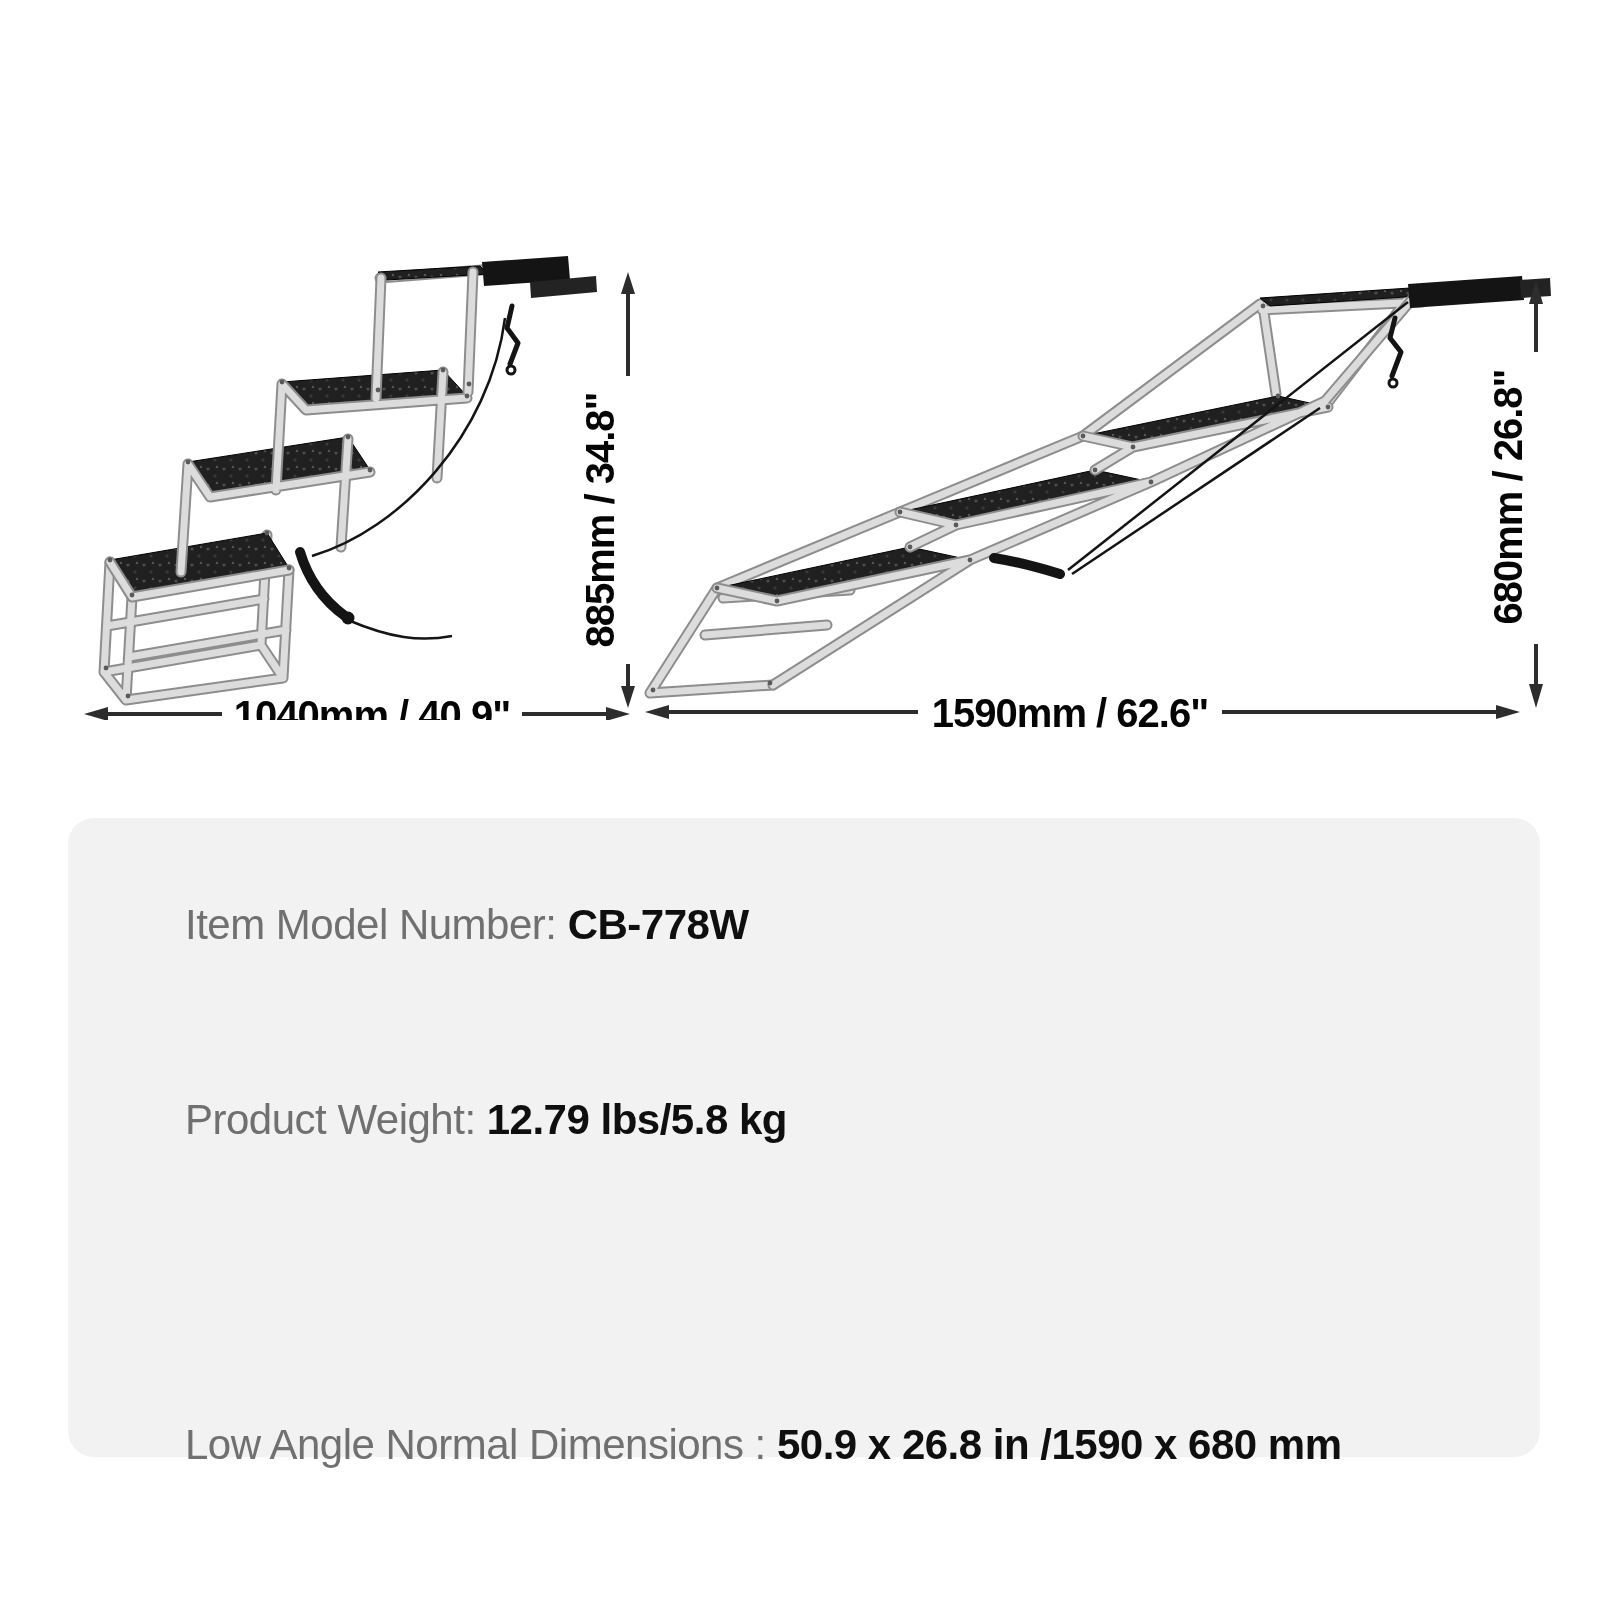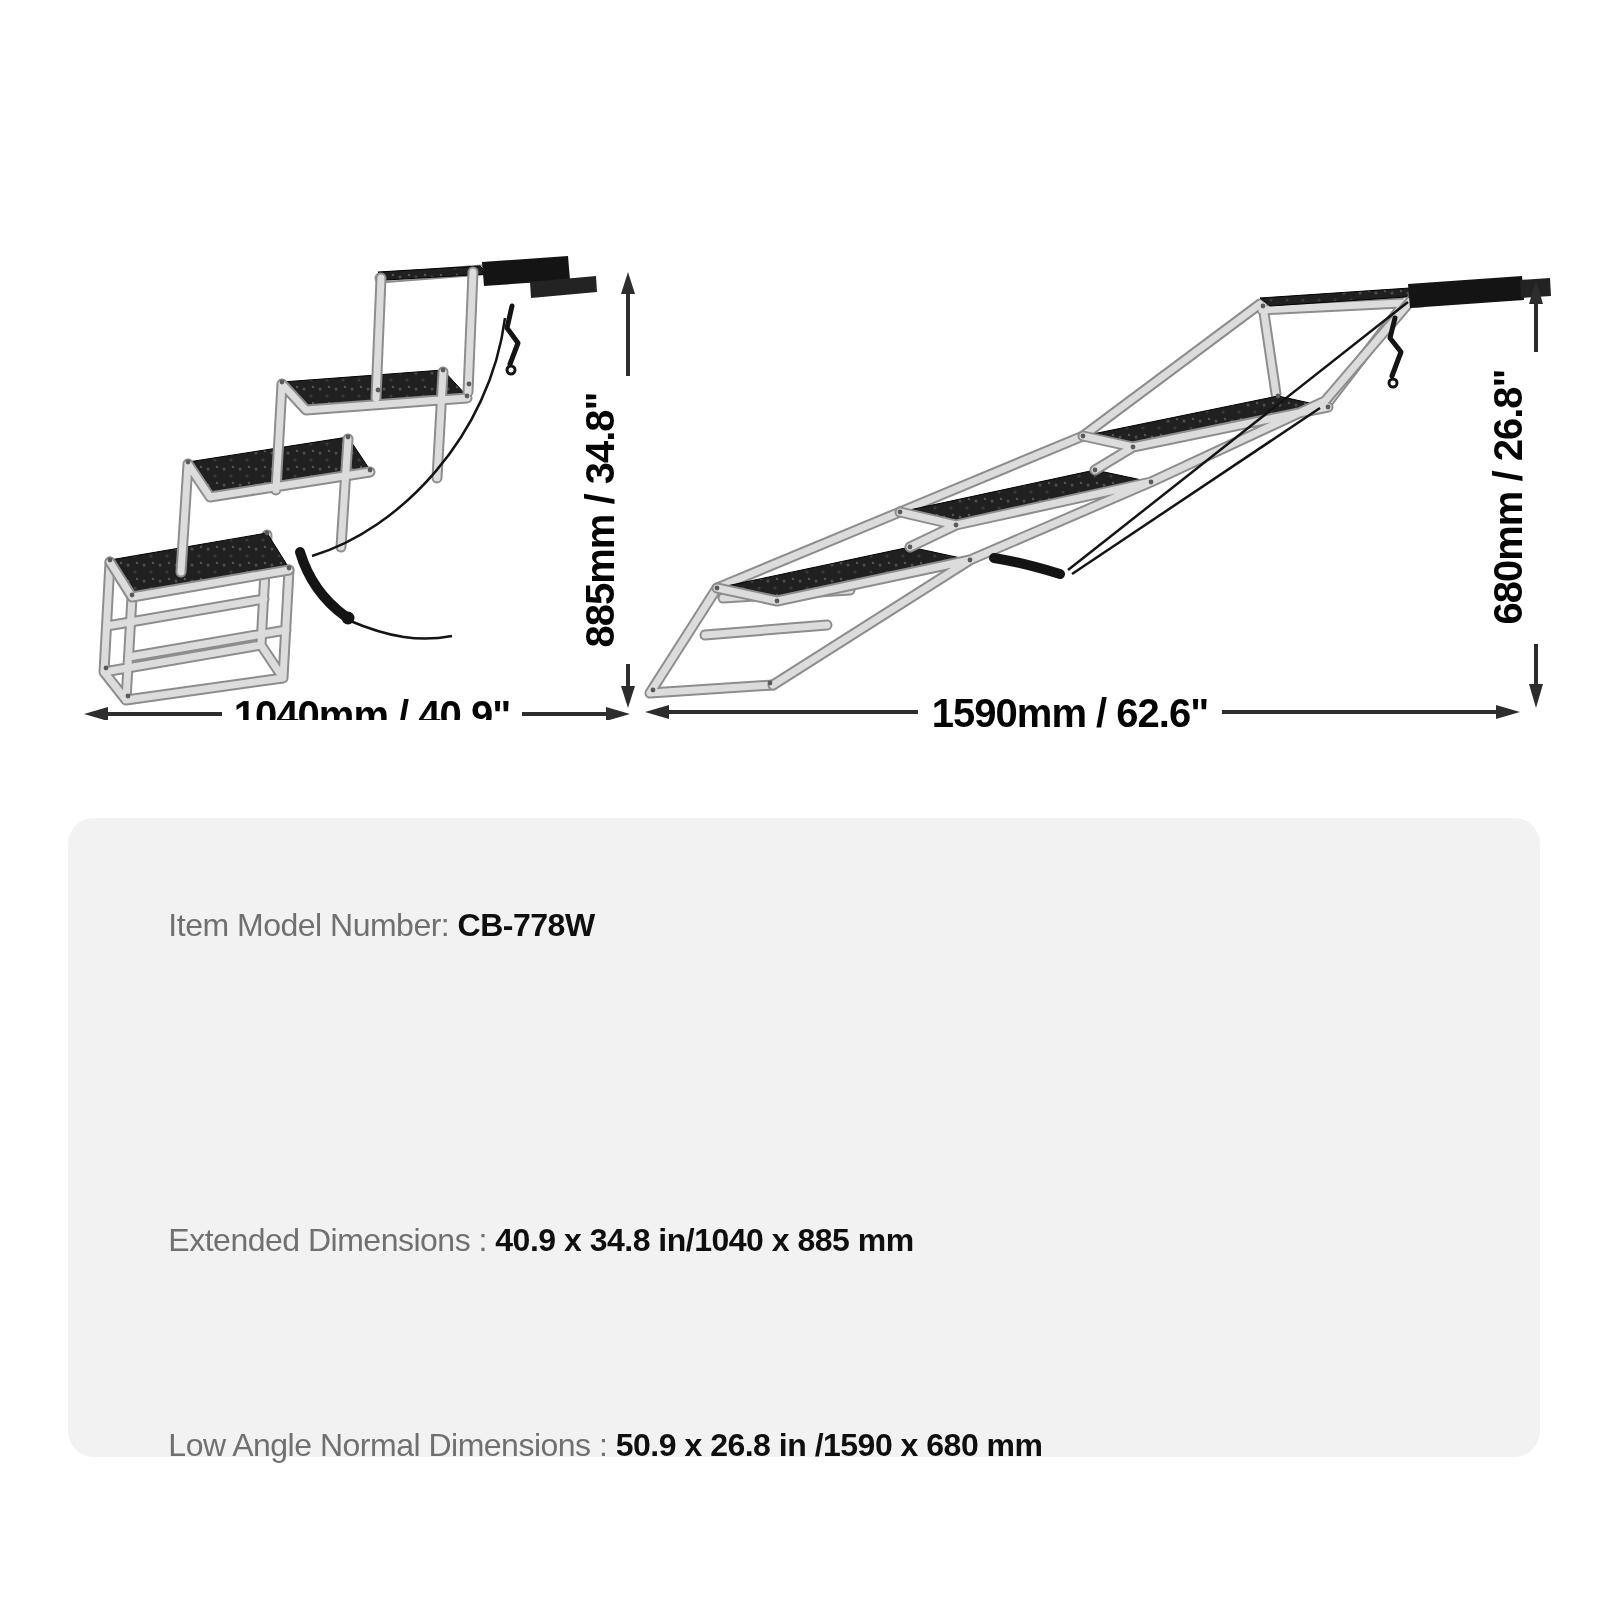--- a/index.html
+++ b/index.html
@@ -16,21 +16,21 @@
   .dangle{fill:none;stroke:#141414;stroke-width:5;stroke-linecap:round;stroke-linejoin:round;}
   .hook{fill:none;stroke:#141414;stroke-width:3;}
   .screw{fill:#5a5a5a;}
   .handle{fill:#141414;}
   .handle2{fill:#232323;}
   .dim-line{stroke:#2d2d2d;stroke-width:4;}
   .dim-tip{fill:#2d2d2d;}
   .dim-text{font-family:"Liberation Sans","DejaVu Sans",sans-serif;font-weight:bold;font-size:40px;fill:#050505;letter-spacing:-1px;}
   
   .spec-panel{position:absolute;left:68px;top:818px;width:1472px;height:639px;background:#f2f2f2;border-radius:26px;}
-  .spec-row{position:absolute;left:50px;font-size:32px;line-height:50px;letter-spacing:-0.5px;white-space:pre;}
+  .spec-row{position:absolute;left:50px;font-size:42px;line-height:50px;letter-spacing:-0.5px;white-space:pre;}
   .spec-label{color:#707070;}
   .spec-value{color:#0f0f0f;font-weight:bold;}
 </style>
 </head>
 <body>
 
 <div class="canvas">
 
   <div class="diagram" style="left:60px;top:240px;width:580px;height:480px;">
     <svg width="580" height="480" viewBox="0 0 580 480">
@@ -180,21 +180,21 @@
         <polygon class="dim-tip" points="916,468 909,444 923,444"></polygon>
         <text class="dim-text" text-anchor="middle" transform="translate(902,257) rotate(-90)">680mm / 26.8"</text>
       </g>
     </svg>
   </div>
 
   <div class="spec-panel">
     <div class="spec-row" style="top:32px;">
       <span class="spec-label">Item Model Number: </span><span class="spec-value">CB-778W</span>
     </div>
-    <div class="spec-row" style="top:347px;">
-      <span class="spec-label">Extended Dimensions : </span><span class="spec-value">40.9 x 34.8 in/1040 x 885 mm</span>
+    <div class="spec-row" style="top:227px;">
+      <span class="spec-label">Product Weight: </span><span class="spec-value">12.79 lbs/5.8 kg</span>
     </div>
     <div class="spec-row" style="top:552px;">
       <span class="spec-label">Low Angle Normal Dimensions : </span><span class="spec-value">50.9 x 26.8 in /1590 x 680 mm</span>
     </div>
   </div>
 
 </div>
 
 </body></html>

